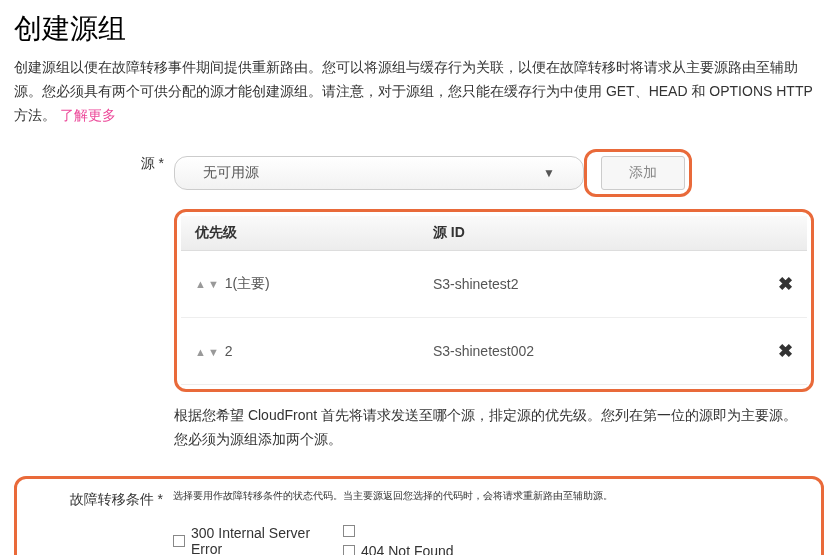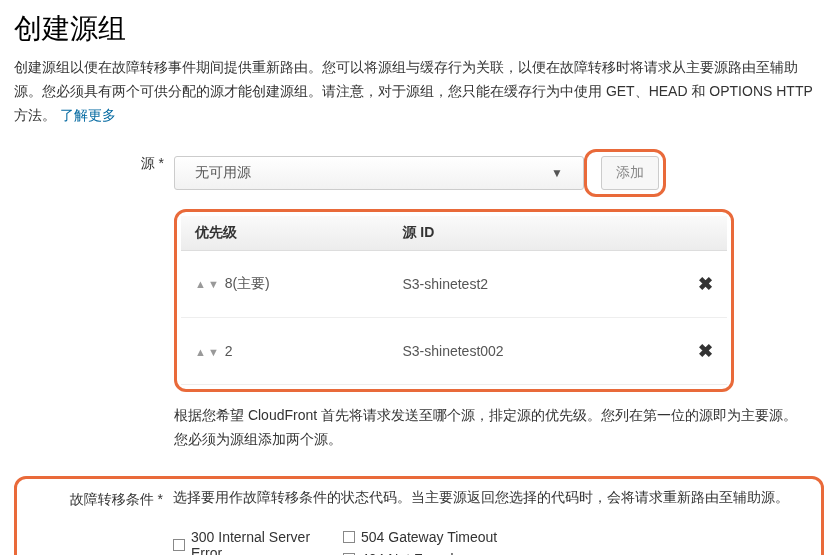--- a/index.html
+++ b/index.html
@@ -17,21 +17,21 @@
     font-weight: 400;
     margin: 0 0 8px 0;
     color: #000;
   }
   .page-desc {
     font-size: 14px;
     line-height: 1.7;
     margin: 0 0 22px 0;
     color: #333;
   }
-  .page-desc a { color: #0369a1; text-decoration: none; }
+  .page-desc a { color: #ec4899; text-decoration: none; }
 
   .form-row {
     display: flex;
     margin-bottom: 10px;
   }
   .form-label {
     width: 160px;
     text-align: right;
     padding-right: 10px;
     padding-top: 6px;
@@ -44,51 +44,51 @@
   }
 
   .select-wrap {
     display: flex;
     align-items: center;
   }
   .select {
     width: 410px;
     height: 34px;
     border: 1px solid #ccc;
-    border-radius: 3px;
+    border-radius: 13px;
     background: linear-gradient(#fff, #f2f2f2);
-    padding: 0 20px;
+    padding: 0 28px;
     display: flex;
     align-items: center;
     justify-content: space-between;
     color: #555;
     font-size: 14px;
   }
   .select .caret {
     font-size: 12px;
     color: #555;
   }
   .add-btn {
     margin-left: 10px;
     height: 34px;
-    padding: 0 14px;
+    padding: 0 27px;
     border: 1px solid #ccc;
     background: #f7f7f7;
     font-size: 14px;
     color: #888;
     cursor: pointer;
     border-radius: 3px;
   }
   .hl-box {
     border: 3px solid #e96a3a;
     border-radius: 12px;
     padding: 4px;
   }
   .hl-add { display:inline-block; }
-  .hl-table { margin-top: 12px; width: 560px; }
+  .hl-table { margin-top: 12px; width: 640px; }
   .hl-failover { margin-top: 4px; padding: 6px 4px 10px 4px; }
 
   table.origin-table {
     width: 100%;
     border-collapse: collapse;
   }
   table.origin-table th {
     background: linear-gradient(#fafafa, #ececec);
     border-bottom: 1px solid #ddd;
     text-align: left;
@@ -117,21 +117,21 @@
     font-size: 18px;
     cursor: pointer;
   }
   .hint-text {
     font-size: 14px;
     line-height: 1.7;
     color: #333;
     margin: 12px 0 14px 0;
   }
   .failover-desc {
-    font-size: 14px;
+    font-size: 10px;
     color: #333;
     margin: 4px 0 16px 0;
   }
   .check-cols { display: flex; }
   .check-col { width: 170px; }
   .check-row { margin: 6px 0; font-size: 14px; color: #333; display:flex; align-items:center; }
   .checkbox {
     display:inline-block;
     width:12px; height:12px;
     border:1px solid #888;
@@ -169,21 +169,21 @@
           <tr>
             <th style="width:38%">优先级</th>
             <th style="width:48%">源 ID</th>
             <th style="width:14%"></th>
           </tr>
         </thead>
         <tbody>
           <tr>
             <td class="priority-cell">
               <span class="sort-btn">▲</span><span class="sort-btn">▼</span>
-              <span>8(主要)</span>
+              <span>1(主要)</span>
             </td>
             <td>S3-shinetest2</td>
             <td class="remove-cell"><span class="remove-x">✖</span></td>
           </tr>
           <tr>
             <td class="priority-cell">
               <span class="sort-btn">▲</span><span class="sort-btn">▼</span>
               <span>2</span>
             </td>
             <td>S3-shinetest002</td>
@@ -209,21 +209,20 @@
         <div class="check-col">
           <div class="check-row">
               <span class="checkbox"></span>
               <span>300 Internal Server Error</span>
             </div>
 
         </div>
         <div class="check-col">
           <div class="check-row">
               <span class="checkbox"></span>
-              <span>504 Gateway Timeout</span>
             </div>
           <div class="check-row">
               <span class="checkbox"></span>
               <span>404 Not Found</span>
             </div>
 
         </div>
       </div>
     </div>
   </div>

